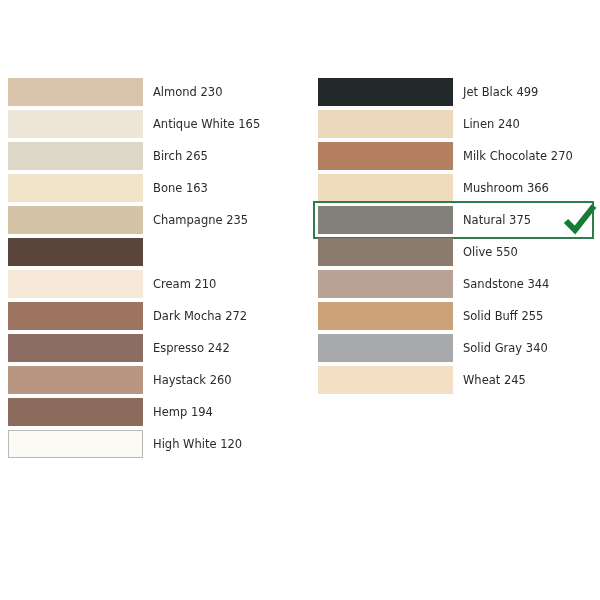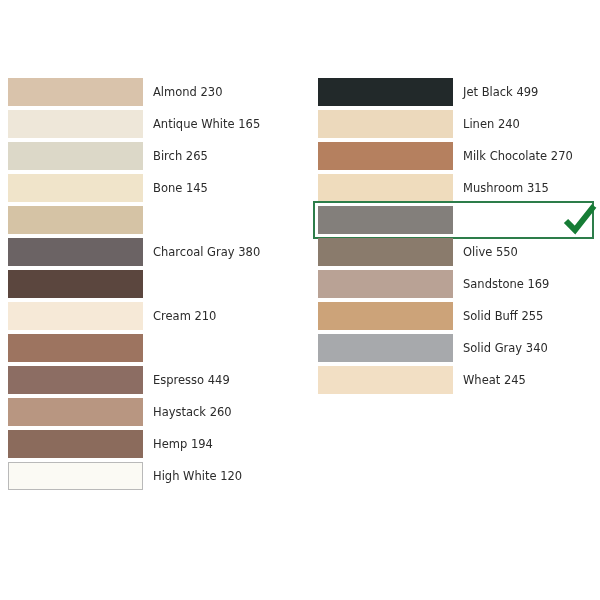--- a/index.html
+++ b/index.html
@@ -91,42 +91,40 @@
       <div class="swatch-row">
         <div class="chip" style="background: rgb(238, 231, 217);"></div>
         <div class="label">Antique White 165</div>
       </div>
       <div class="swatch-row">
         <div class="chip" style="background: rgb(220, 216, 200);"></div>
         <div class="label">Birch 265</div>
       </div>
       <div class="swatch-row">
         <div class="chip" style="background: rgb(240, 228, 202);"></div>
-        <div class="label">Bone 145</div>
+        <div class="label">Bone 163</div>
       </div>
       <div class="swatch-row">
         <div class="chip" style="background: rgb(213, 195, 165);"></div>
-      </div>
-      <div class="swatch-row">
-        <div class="chip" style="background: rgb(107, 99, 100);"></div>
-        <div class="label">Charcoal Gray 380</div>
+        <div class="label">Champagne 235</div>
       </div>
       <div class="swatch-row">
         <div class="chip" style="background: rgb(91, 70, 62);"></div>
       </div>
       <div class="swatch-row">
         <div class="chip" style="background: rgb(246, 233, 215);"></div>
         <div class="label">Cream 210</div>
       </div>
       <div class="swatch-row">
         <div class="chip" style="background: rgb(157, 116, 96);"></div>
+        <div class="label">Dark Mocha 272</div>
       </div>
       <div class="swatch-row">
         <div class="chip" style="background: rgb(140, 109, 99);"></div>
-        <div class="label">Espresso 449</div>
+        <div class="label">Espresso 242</div>
       </div>
       <div class="swatch-row">
         <div class="chip" style="background: rgb(184, 150, 129);"></div>
         <div class="label">Haystack 260</div>
       </div>
       <div class="swatch-row">
         <div class="chip" style="background: rgb(139, 107, 92);"></div>
         <div class="label">Hemp 194</div>
       </div>
       <div class="swatch-row">
@@ -142,36 +140,37 @@
       <div class="swatch-row">
         <div class="chip" style="background: rgb(236, 217, 188);"></div>
         <div class="label">Linen 240</div>
       </div>
       <div class="swatch-row">
         <div class="chip" style="background: rgb(181, 128, 95);"></div>
         <div class="label">Milk Chocolate 270</div>
       </div>
       <div class="swatch-row">
         <div class="chip" style="background: rgb(239, 220, 189);"></div>
-        <div class="label">Mushroom 315</div>
+        <div class="label">Mushroom 366</div>
       </div>
       <div class="swatch-row selected">
         <div class="chip" style="background: rgb(131, 127, 123);"></div>
+        <div class="label">Natural 375</div>
         <div class="highlight-box" style="border-color: rgb(45, 125, 74);"></div>
         <div class="check-mark"><svg viewBox="0 0 34 32" width="34" height="32" aria-hidden="true">
             <path d="M3 17 L12 26 L31 2" fill="none" stroke="#167c35" stroke-width="6" stroke-linecap="butt" stroke-linejoin="miter"></path>
           </svg></div>
       </div>
       <div class="swatch-row">
         <div class="chip" style="background: rgb(138, 123, 108);"></div>
         <div class="label">Olive 550</div>
       </div>
       <div class="swatch-row">
         <div class="chip" style="background: rgb(185, 162, 149);"></div>
-        <div class="label">Sandstone 169</div>
+        <div class="label">Sandstone 344</div>
       </div>
       <div class="swatch-row">
         <div class="chip" style="background: rgb(204, 163, 121);"></div>
         <div class="label">Solid Buff 255</div>
       </div>
       <div class="swatch-row">
         <div class="chip" style="background: rgb(167, 169, 172);"></div>
         <div class="label">Solid Gray 340</div>
       </div>
       <div class="swatch-row">

